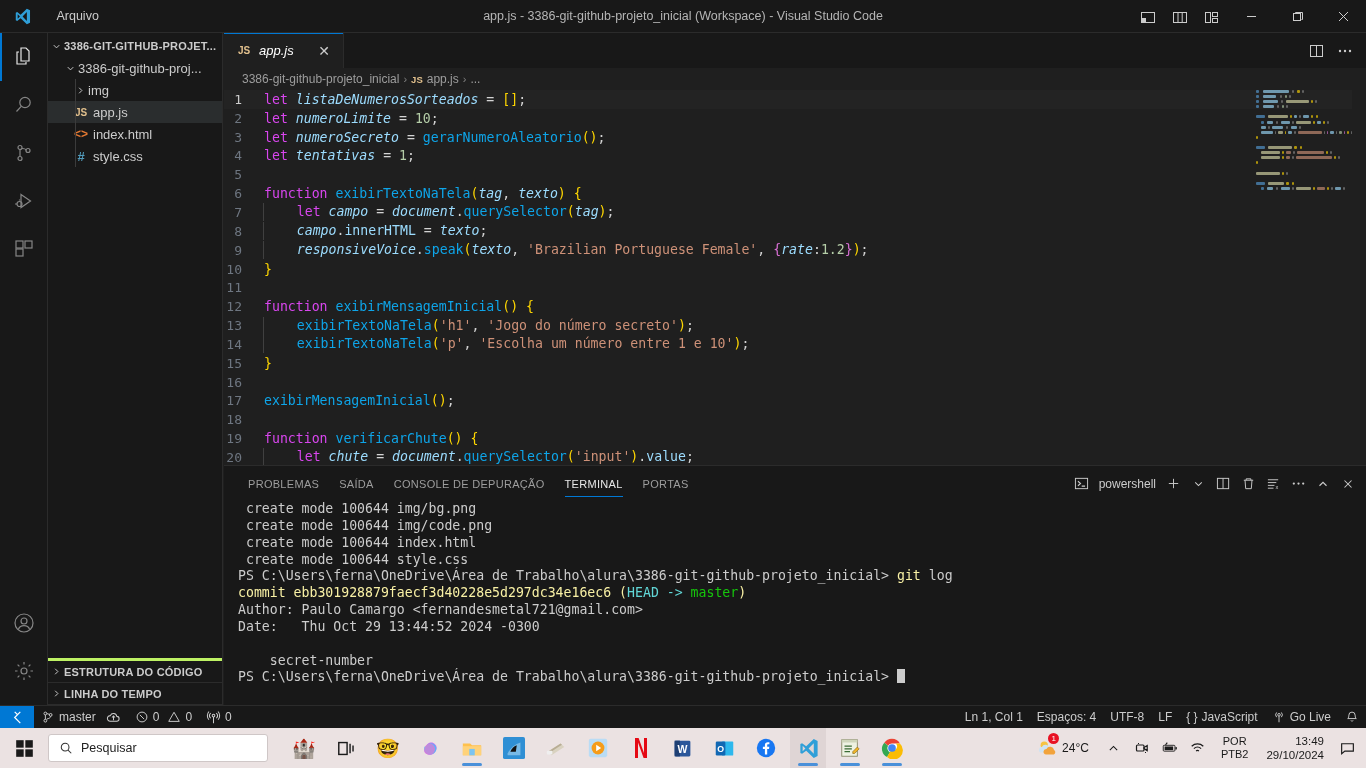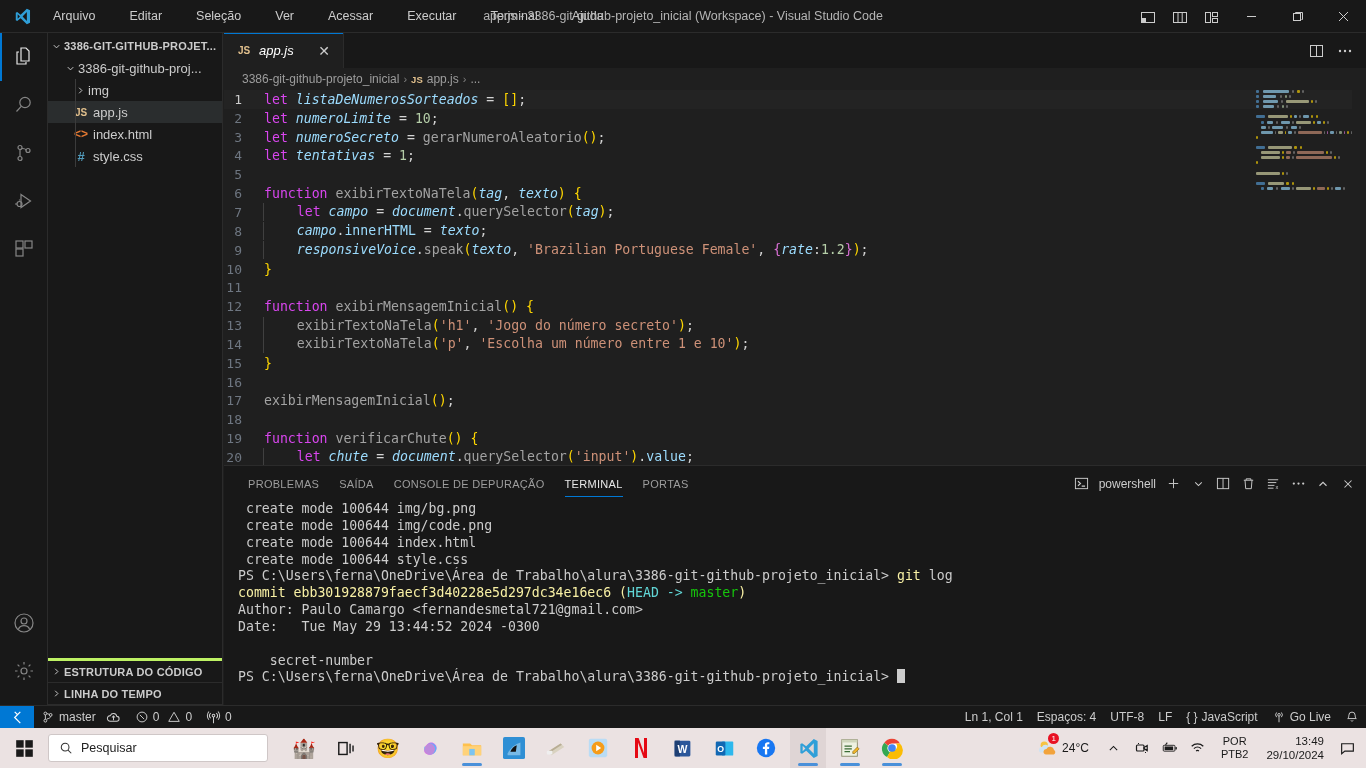--- a/index.html
+++ b/index.html
@@ -12,21 +12,21 @@
   }
   .app { position: relative; width: 1366px; height: 768px; }
 
   
   .titlebar {
     position: absolute; top: 0; left: 0; width: 1366px; height: 33px;
     background: #181818; display: flex; align-items: center;
     border-bottom: 1px solid #2b2b2b;
   }
   .vscode-logo { width: 44px; height: 33px; display: flex; align-items: center; justify-content: center; }
-  .menu { display: flex; align-items: center; gap: 16px; height: 33px; }
+  .menu { display: flex; align-items: center; gap: 0px; height: 33px; flex-direction: column; }
   .menu-item {
     color: #cccccc; font-size: 12.5px; padding: 0 9px; line-height: 33px; height: 33px;
     white-space: nowrap; cursor: default;
   }
   .title-center {
     position: absolute; left: 0; right: 0; text-align: center;
     color: #b5b5b5; font-size: 12.5px; pointer-events: none;
   }
   .title-right { position: absolute; right: 0; top: 0; height: 33px; display: flex; align-items: center; }
   .layout-btn { width: 32px; height: 33px; display: flex; align-items: center; justify-content: center; }
@@ -107,21 +107,21 @@
   .minimap {
     position: absolute; right: 14px; top: 0; width: 96px; height: 135px;
     opacity: .85;
   }
   .mini-line { height: 3px; margin-bottom: 2.1px; display: flex; gap: 2px; }
   .mini-seg { height: 3px; border-radius: 1px; }
   .overview-ruler { position: absolute; right: 0; top: 0; width: 14px; height: 375px; background: #1f1f1f; }
 
   
   .kw { color: #d946ef; }
-  .fn { color: #a3a3a3; }
+  .fn { color: #0ea5e9; }
   .var { color: #9cdcfe; font-style: italic; }
   .prop { color: #9cdcfe; }
   .str { color: #ce9178; }
   .num { color: #b5cea8; }
   .pl { color: #ffd700; }
   .pl2 { color: #da70d6; }
   .op { color: #d4d4d4; }
   .txt { color: #d4d4d4; }
 
   
@@ -631,21 +631,21 @@
     </div>
     <div class="terminal">
       <div id="term-lines">
           <div class="term-line"><span class="t-white"> create mode 100644 img/bg.png</span></div>
           <div class="term-line"><span class="t-white"> create mode 100644 img/code.png</span></div>
           <div class="term-line"><span class="t-white"> create mode 100644 index.html</span></div>
           <div class="term-line"><span class="t-white"> create mode 100644 style.css</span></div>
           <div class="term-line"><span class="t-white">PS C:\Users\ferna\OneDrive\Área de Trabalho\alura\3386-git-github-projeto_inicial&gt; </span><span class="t-yellow">git</span><span class="t-white"> log</span></div>
           <div class="term-line"><span class="t-yellow">commit ebb301928879faecf3d40228e5d297dc34e16ec6 </span><span class="t-yellow">(</span><span class="t-cyan">HEAD -&gt; </span><span class="t-green">master</span><span class="t-yellow">)</span></div>
           <div class="term-line"><span class="t-white">Author: Paulo Camargo &lt;fernandesmetal721@gmail.com&gt;</span></div>
-          <div class="term-line"><span class="t-white">Date:   Tue May 29 13:44:52 2024 -0300</span></div>
+          <div class="term-line"><span class="t-white">Date:   Thu Oct 29 13:44:52 2024 -0300</span></div>
           <div class="term-line"><span class="t-white"></span></div>
           <div class="term-line"><span class="t-white">    secret-number</span></div>
           <div class="term-line"><span class="t-white">PS C:\Users\ferna\OneDrive\Área de Trabalho\alura\3386-git-github-projeto_inicial&gt; </span><span class="cursor"></span></div>
         </div>
     </div>
   </div>
 
   <div class="statusbar">
     <div class="sb-remote">
       <svg width="15" height="15" viewBox="0 0 16 16" fill="none" stroke="#ffffff" stroke-width="1.3">

